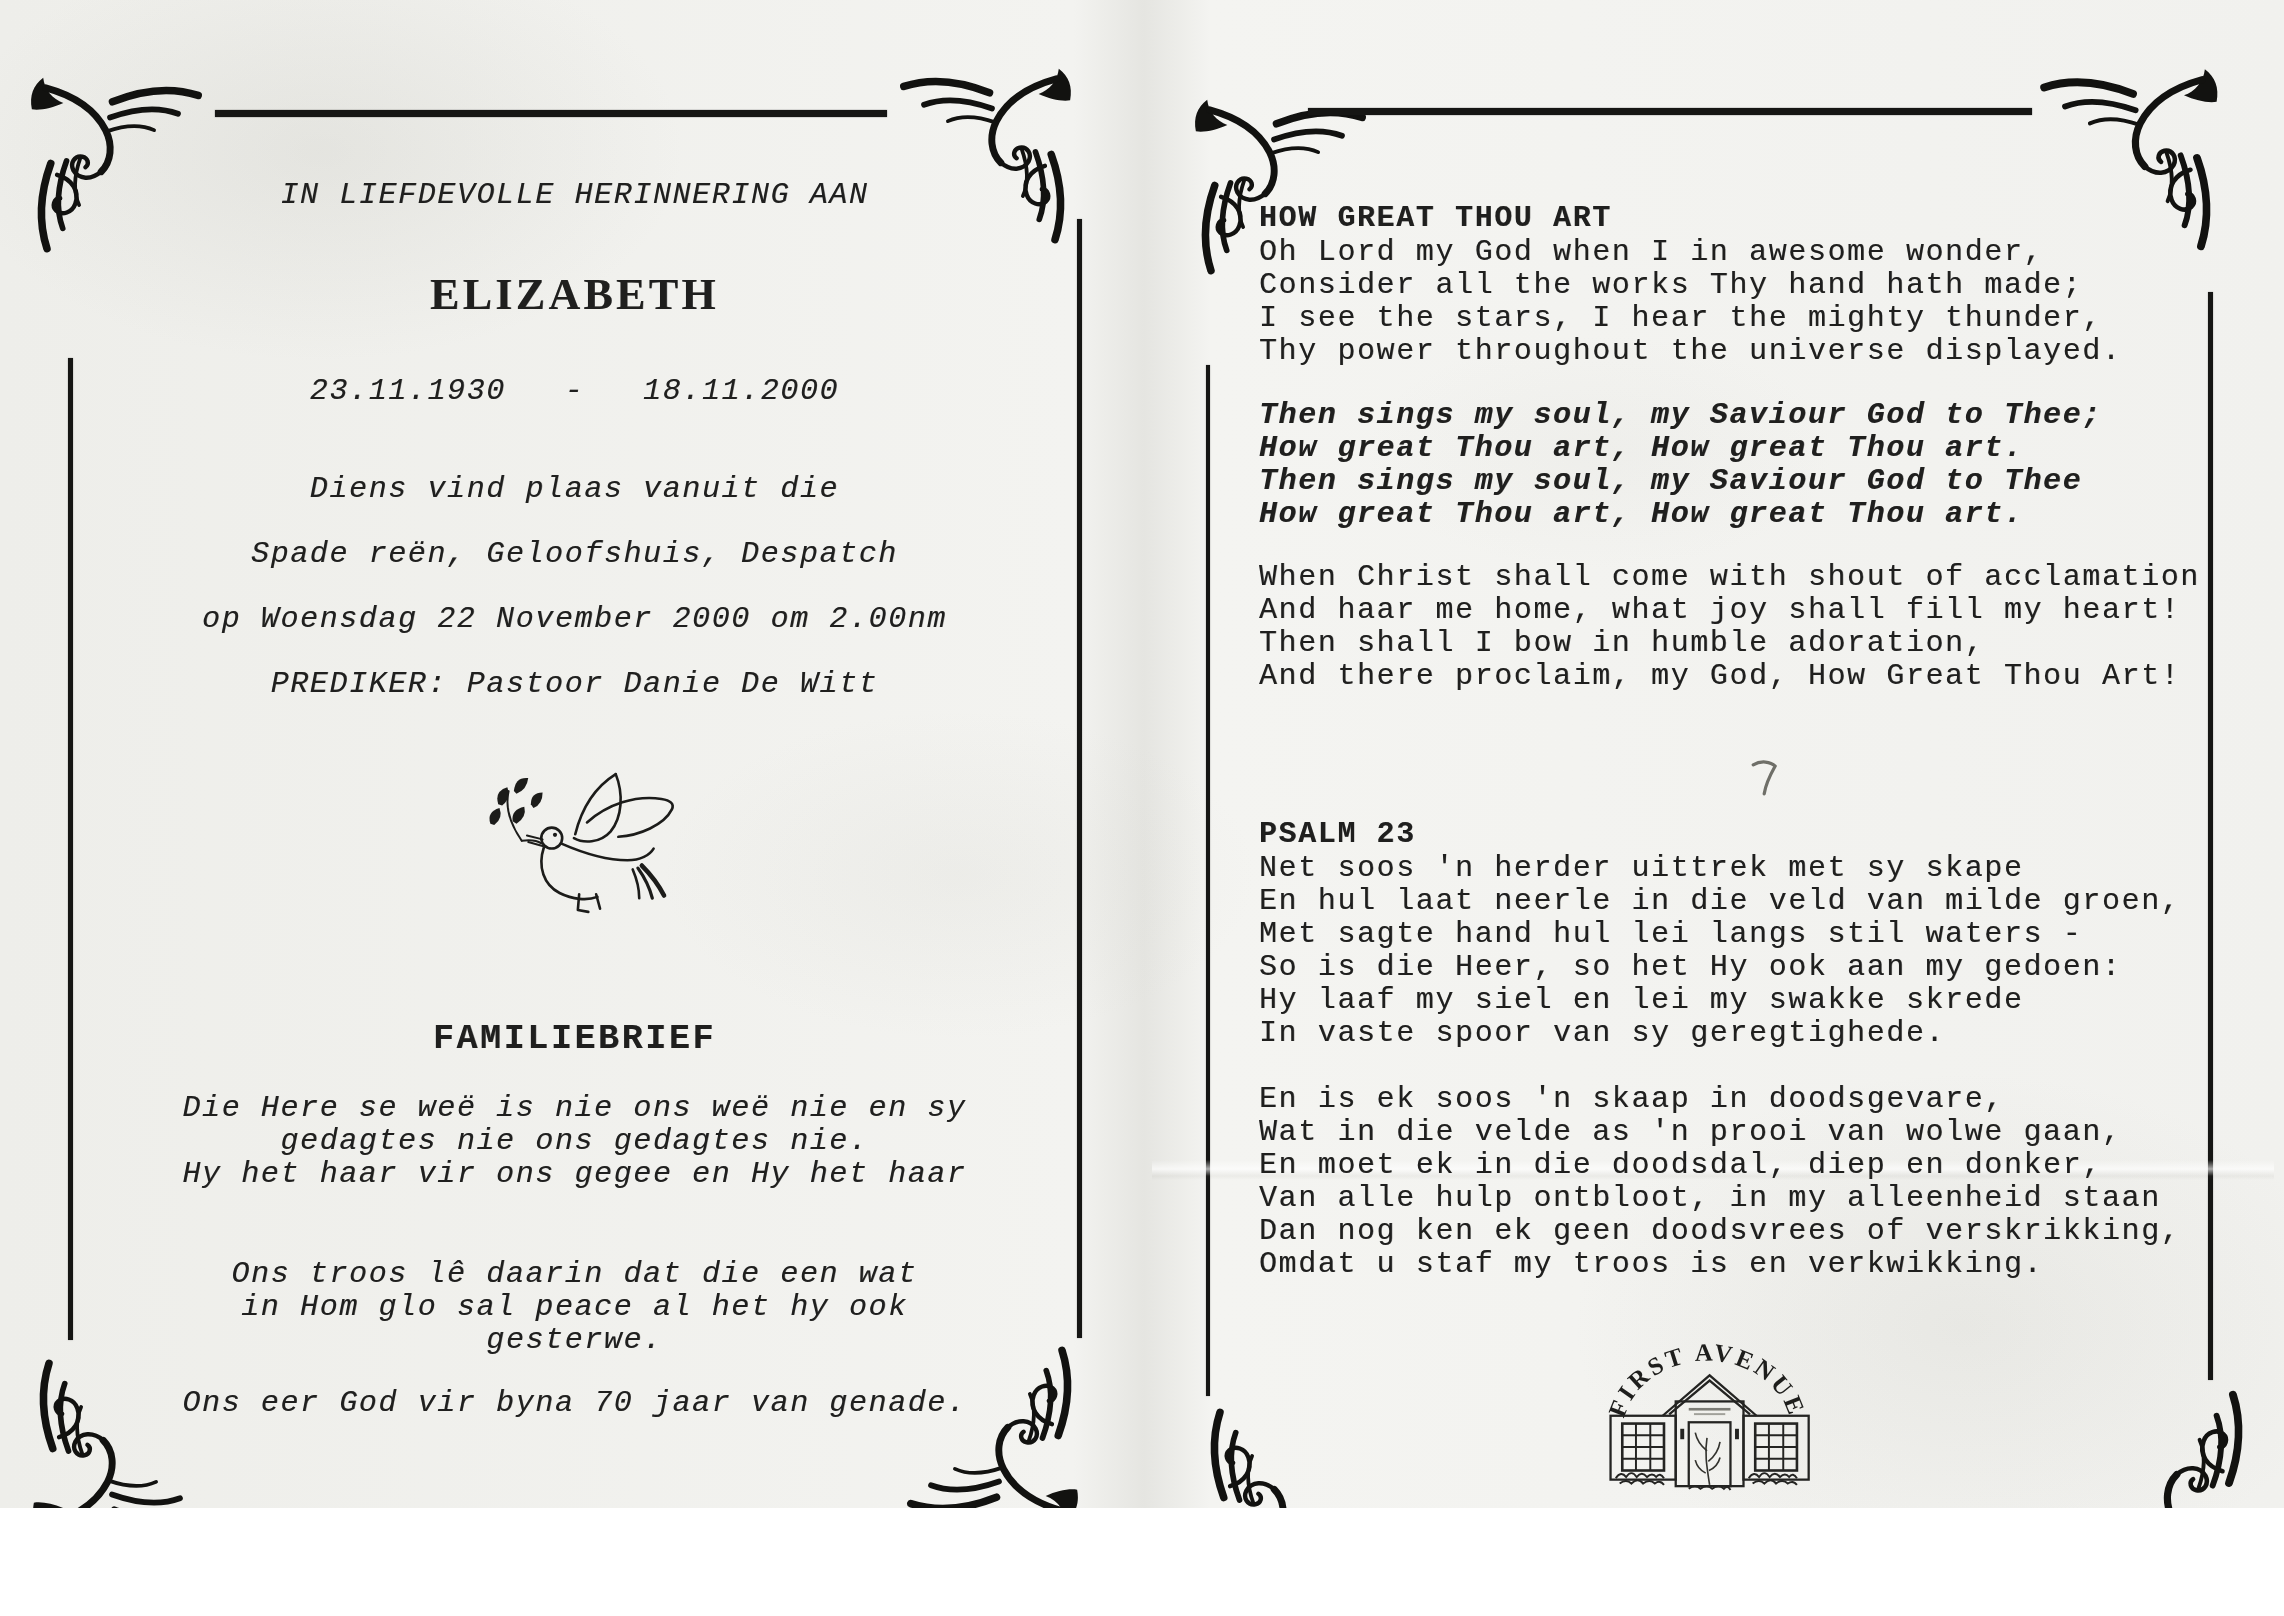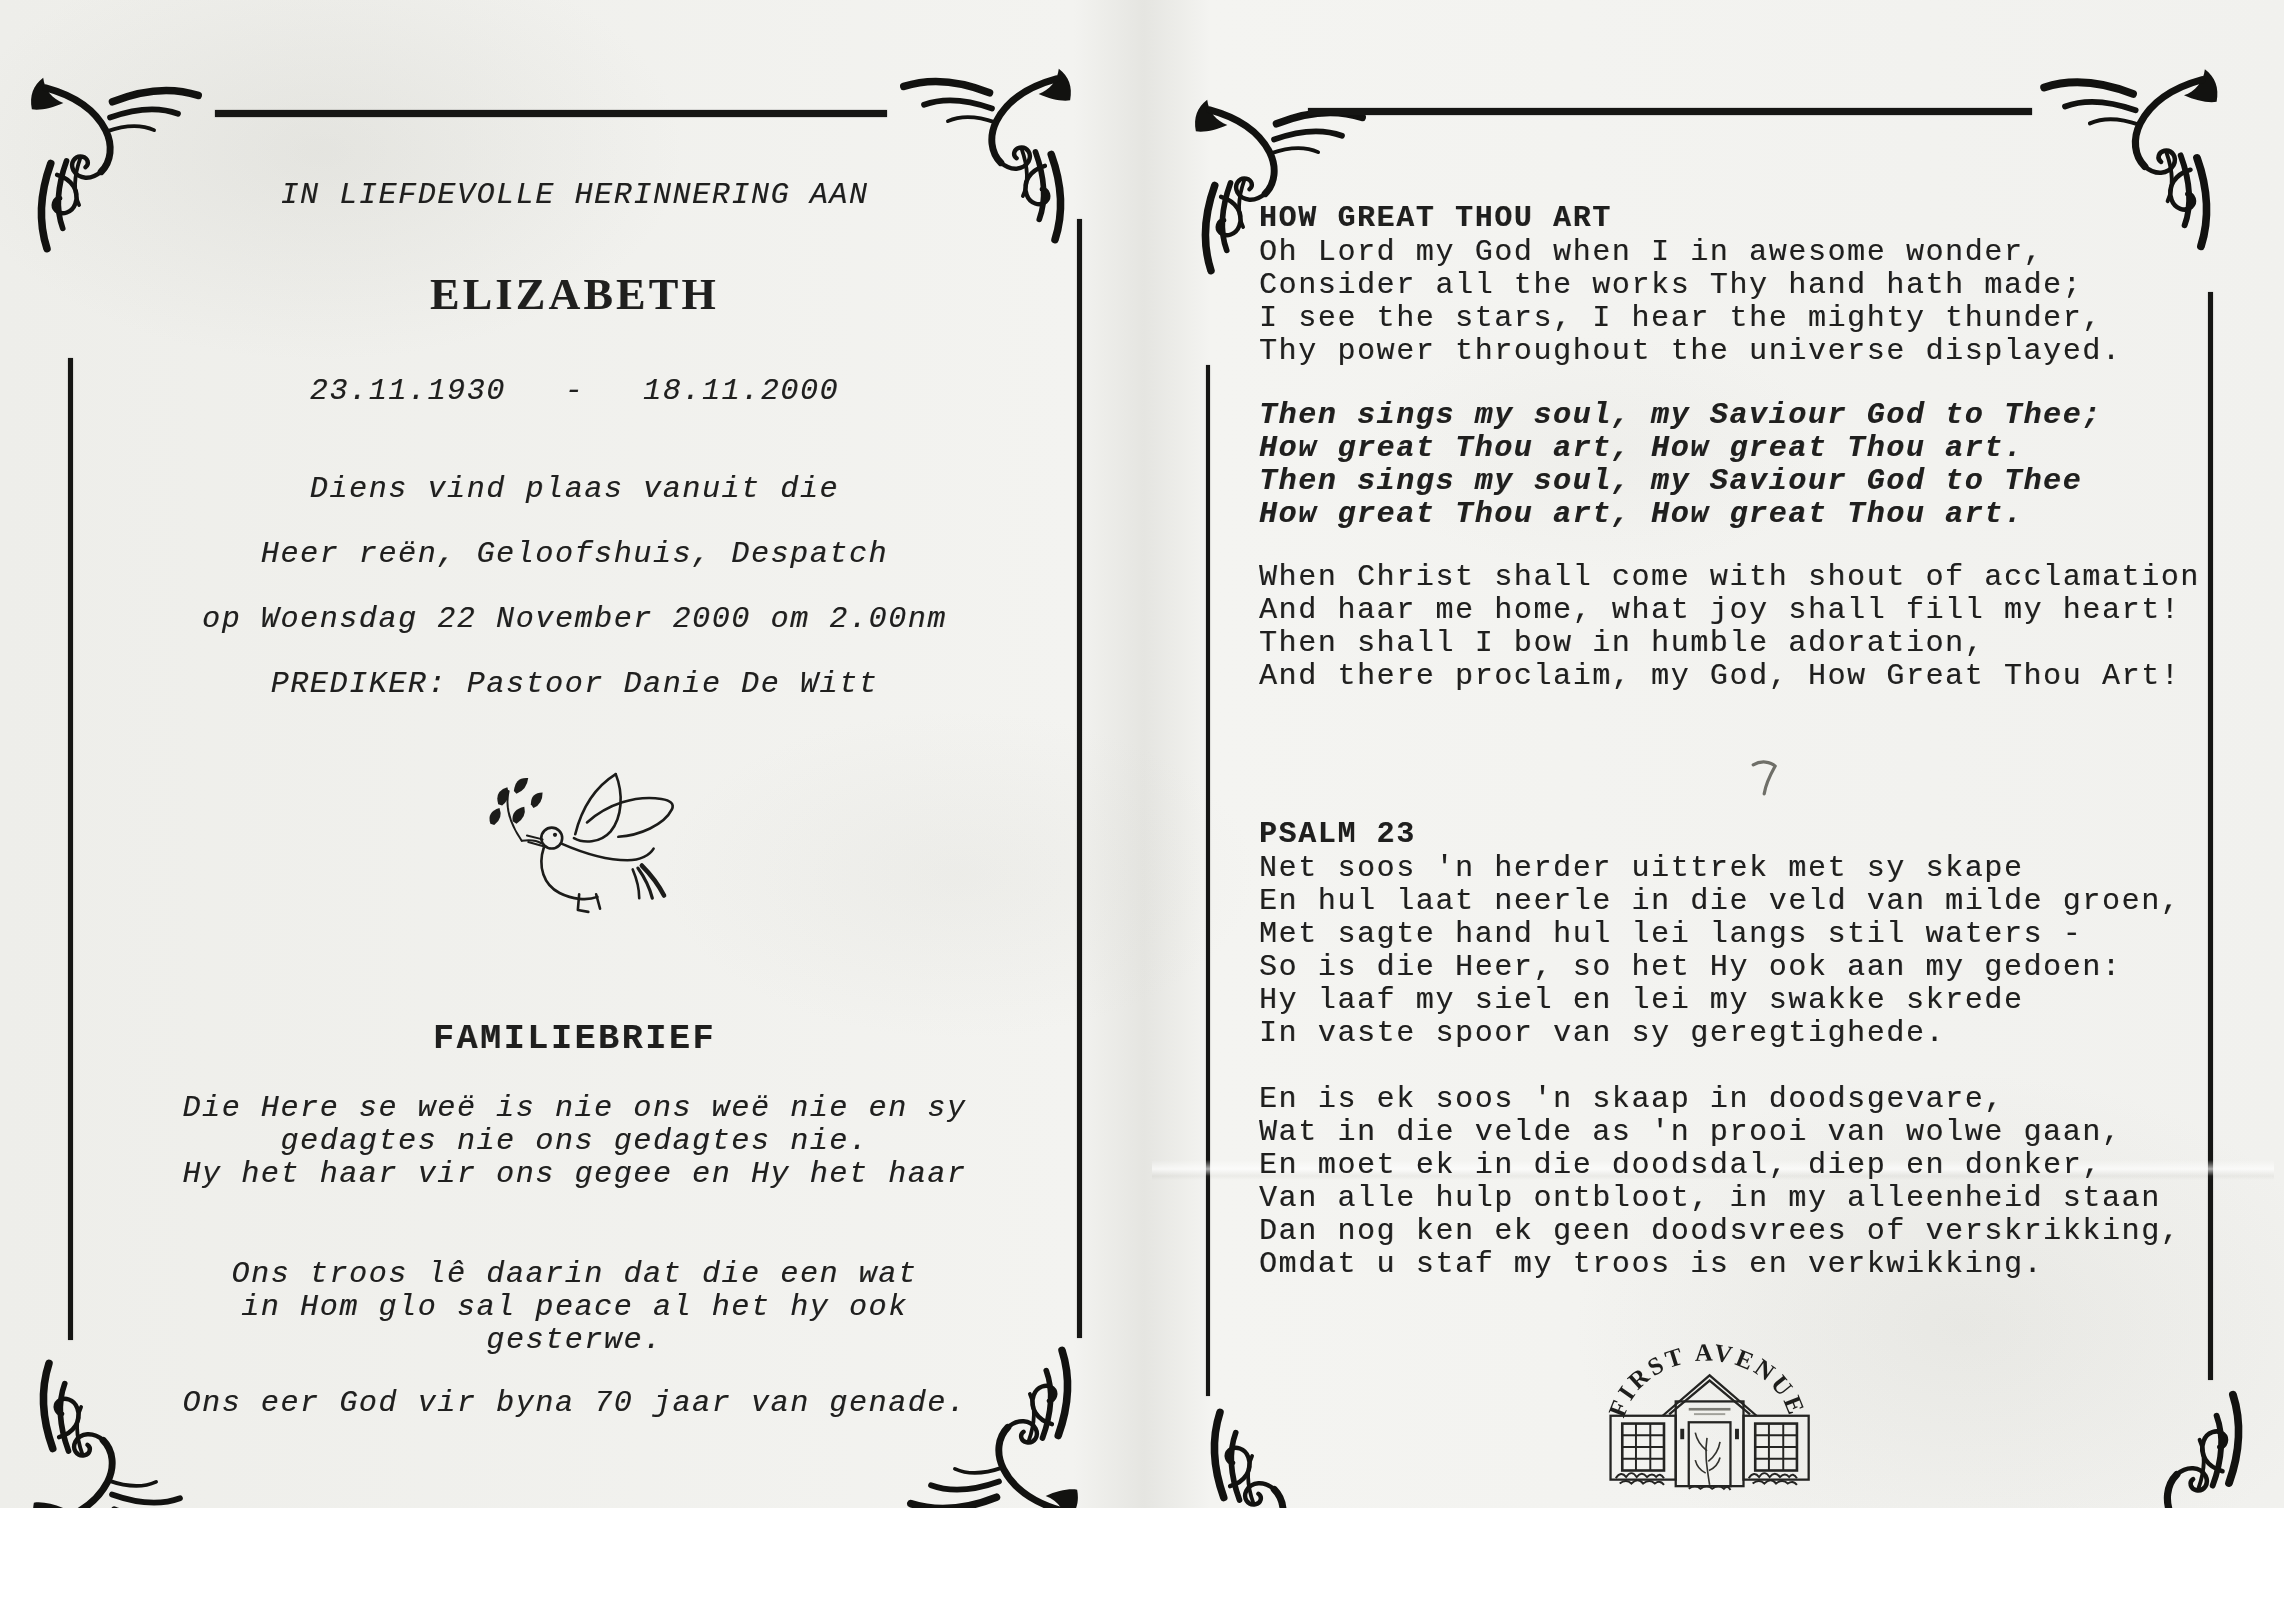--- a/index.html
+++ b/index.html
@@ -99,21 +99,21 @@
     <div class="borderline" style="left:1077px;top:219px;width:4.6px;height:1119px"></div>
     <div class="borderline" style="left:185px;top:1519px;width:718px;height:5.2px"></div>
     <div class="borderline" style="left:68px;top:358px;width:4.6px;height:982px"></div>
 
     <div class="abs lp-block mono it ink" style="top:179px">IN LIEFDEVOLLE HERINNERING AAN</div>
 
     <div class="abs lp-block name-serif ink" style="top:269px">ELIZABETH</div>
 
     <div class="abs lp-block mono it ink" style="top:375px">23.11.1930   -   18.11.2000</div>
 
-    <div class="abs lp-block mono it service ink" style="top:457px"><div class="line">Diens vind plaas vanuit die</div><div class="line">Heer reën, Geloofshuis, Despatch</div><div class="line">op Woensdag 22 November 2000 om 2.00nm</div><div class="line">PREDIKER: Pastoor Danie De Witt</div></div>
+    <div class="abs lp-block mono it service ink" style="top:457px"><div class="line">Diens vind plaas vanuit die</div><div class="line">Spade reën, Geloofshuis, Despatch</div><div class="line">op Woensdag 22 November 2000 om 2.00nm</div><div class="line">PREDIKER: Pastoor Danie De Witt</div></div>
 
     <svg class="abs" style="left:476px;top:744px" width="222" height="183" viewBox="0 0 340 280">
       <g stroke="#1c1c1a" fill="none" stroke-width="4" stroke-linecap="round">
 
         <path d="M70,148 C52,122 44,98 50,72" stroke-width="3"></path>
         <path d="M70,148 C84,146 94,148 100,152" stroke-width="3"></path>
 
         <path d="M102,146 L78,140" stroke-width="3"></path>
         <path d="M102,156 L80,150" stroke-width="3"></path>
 

